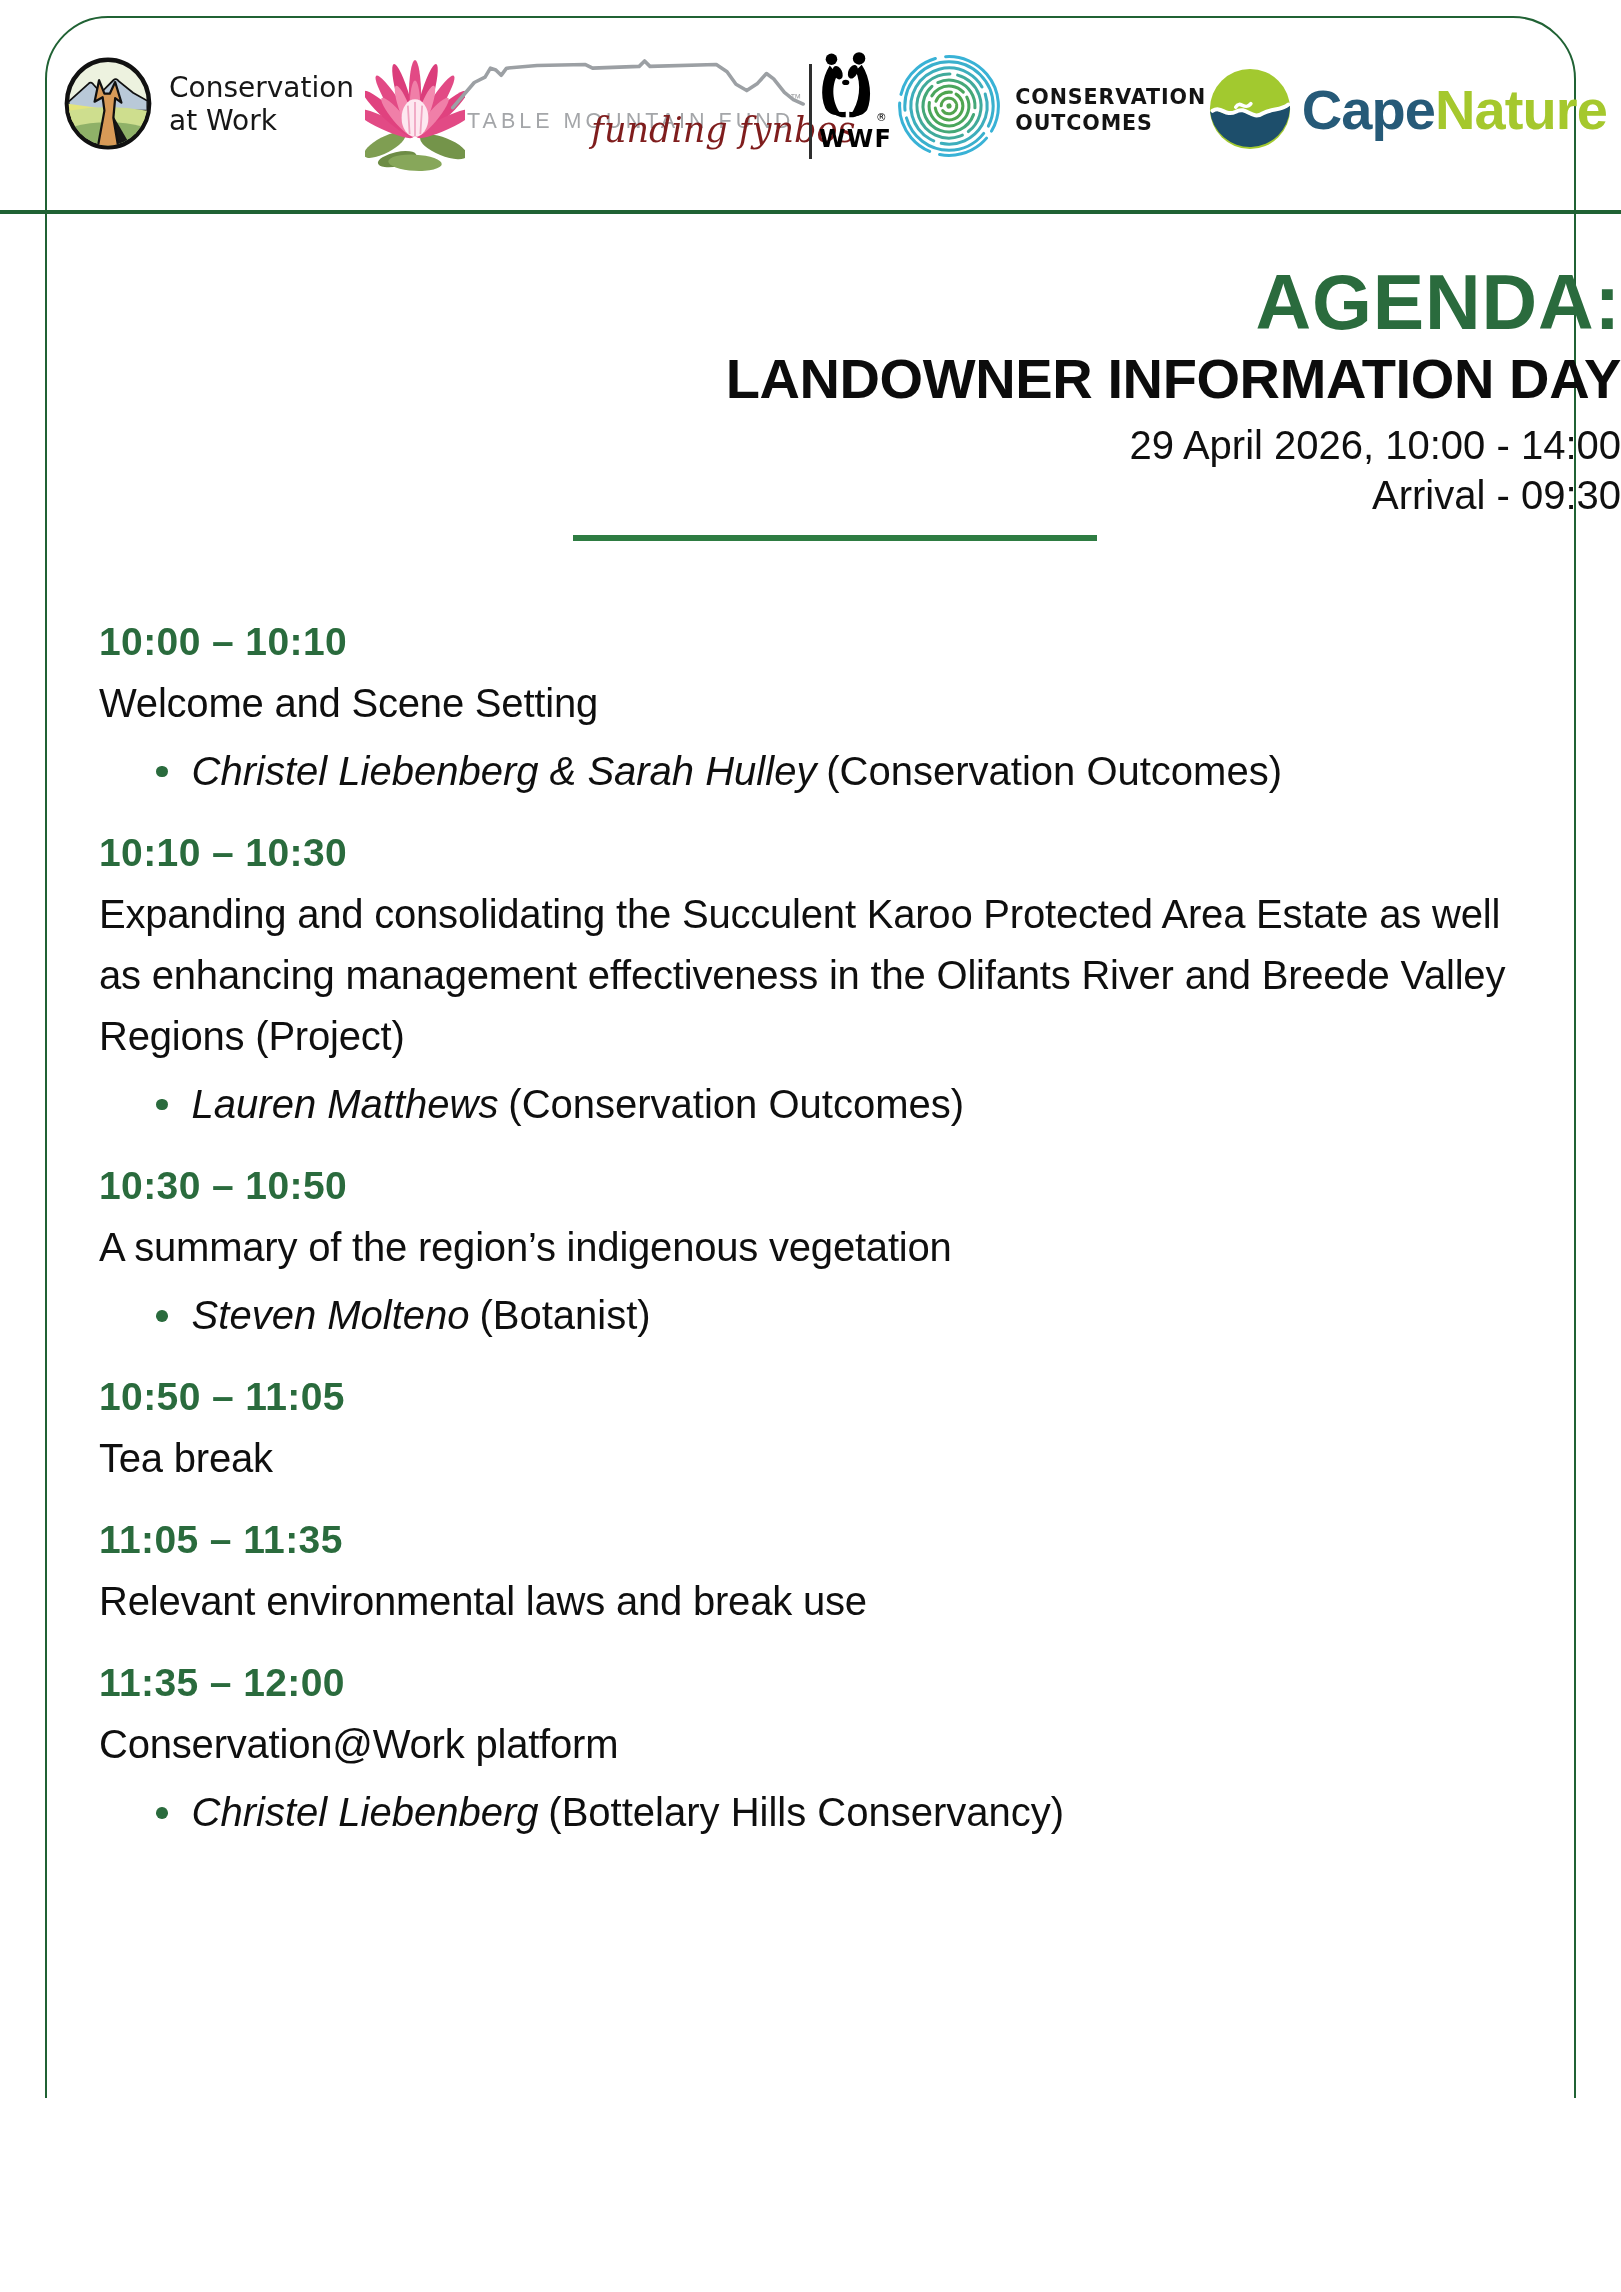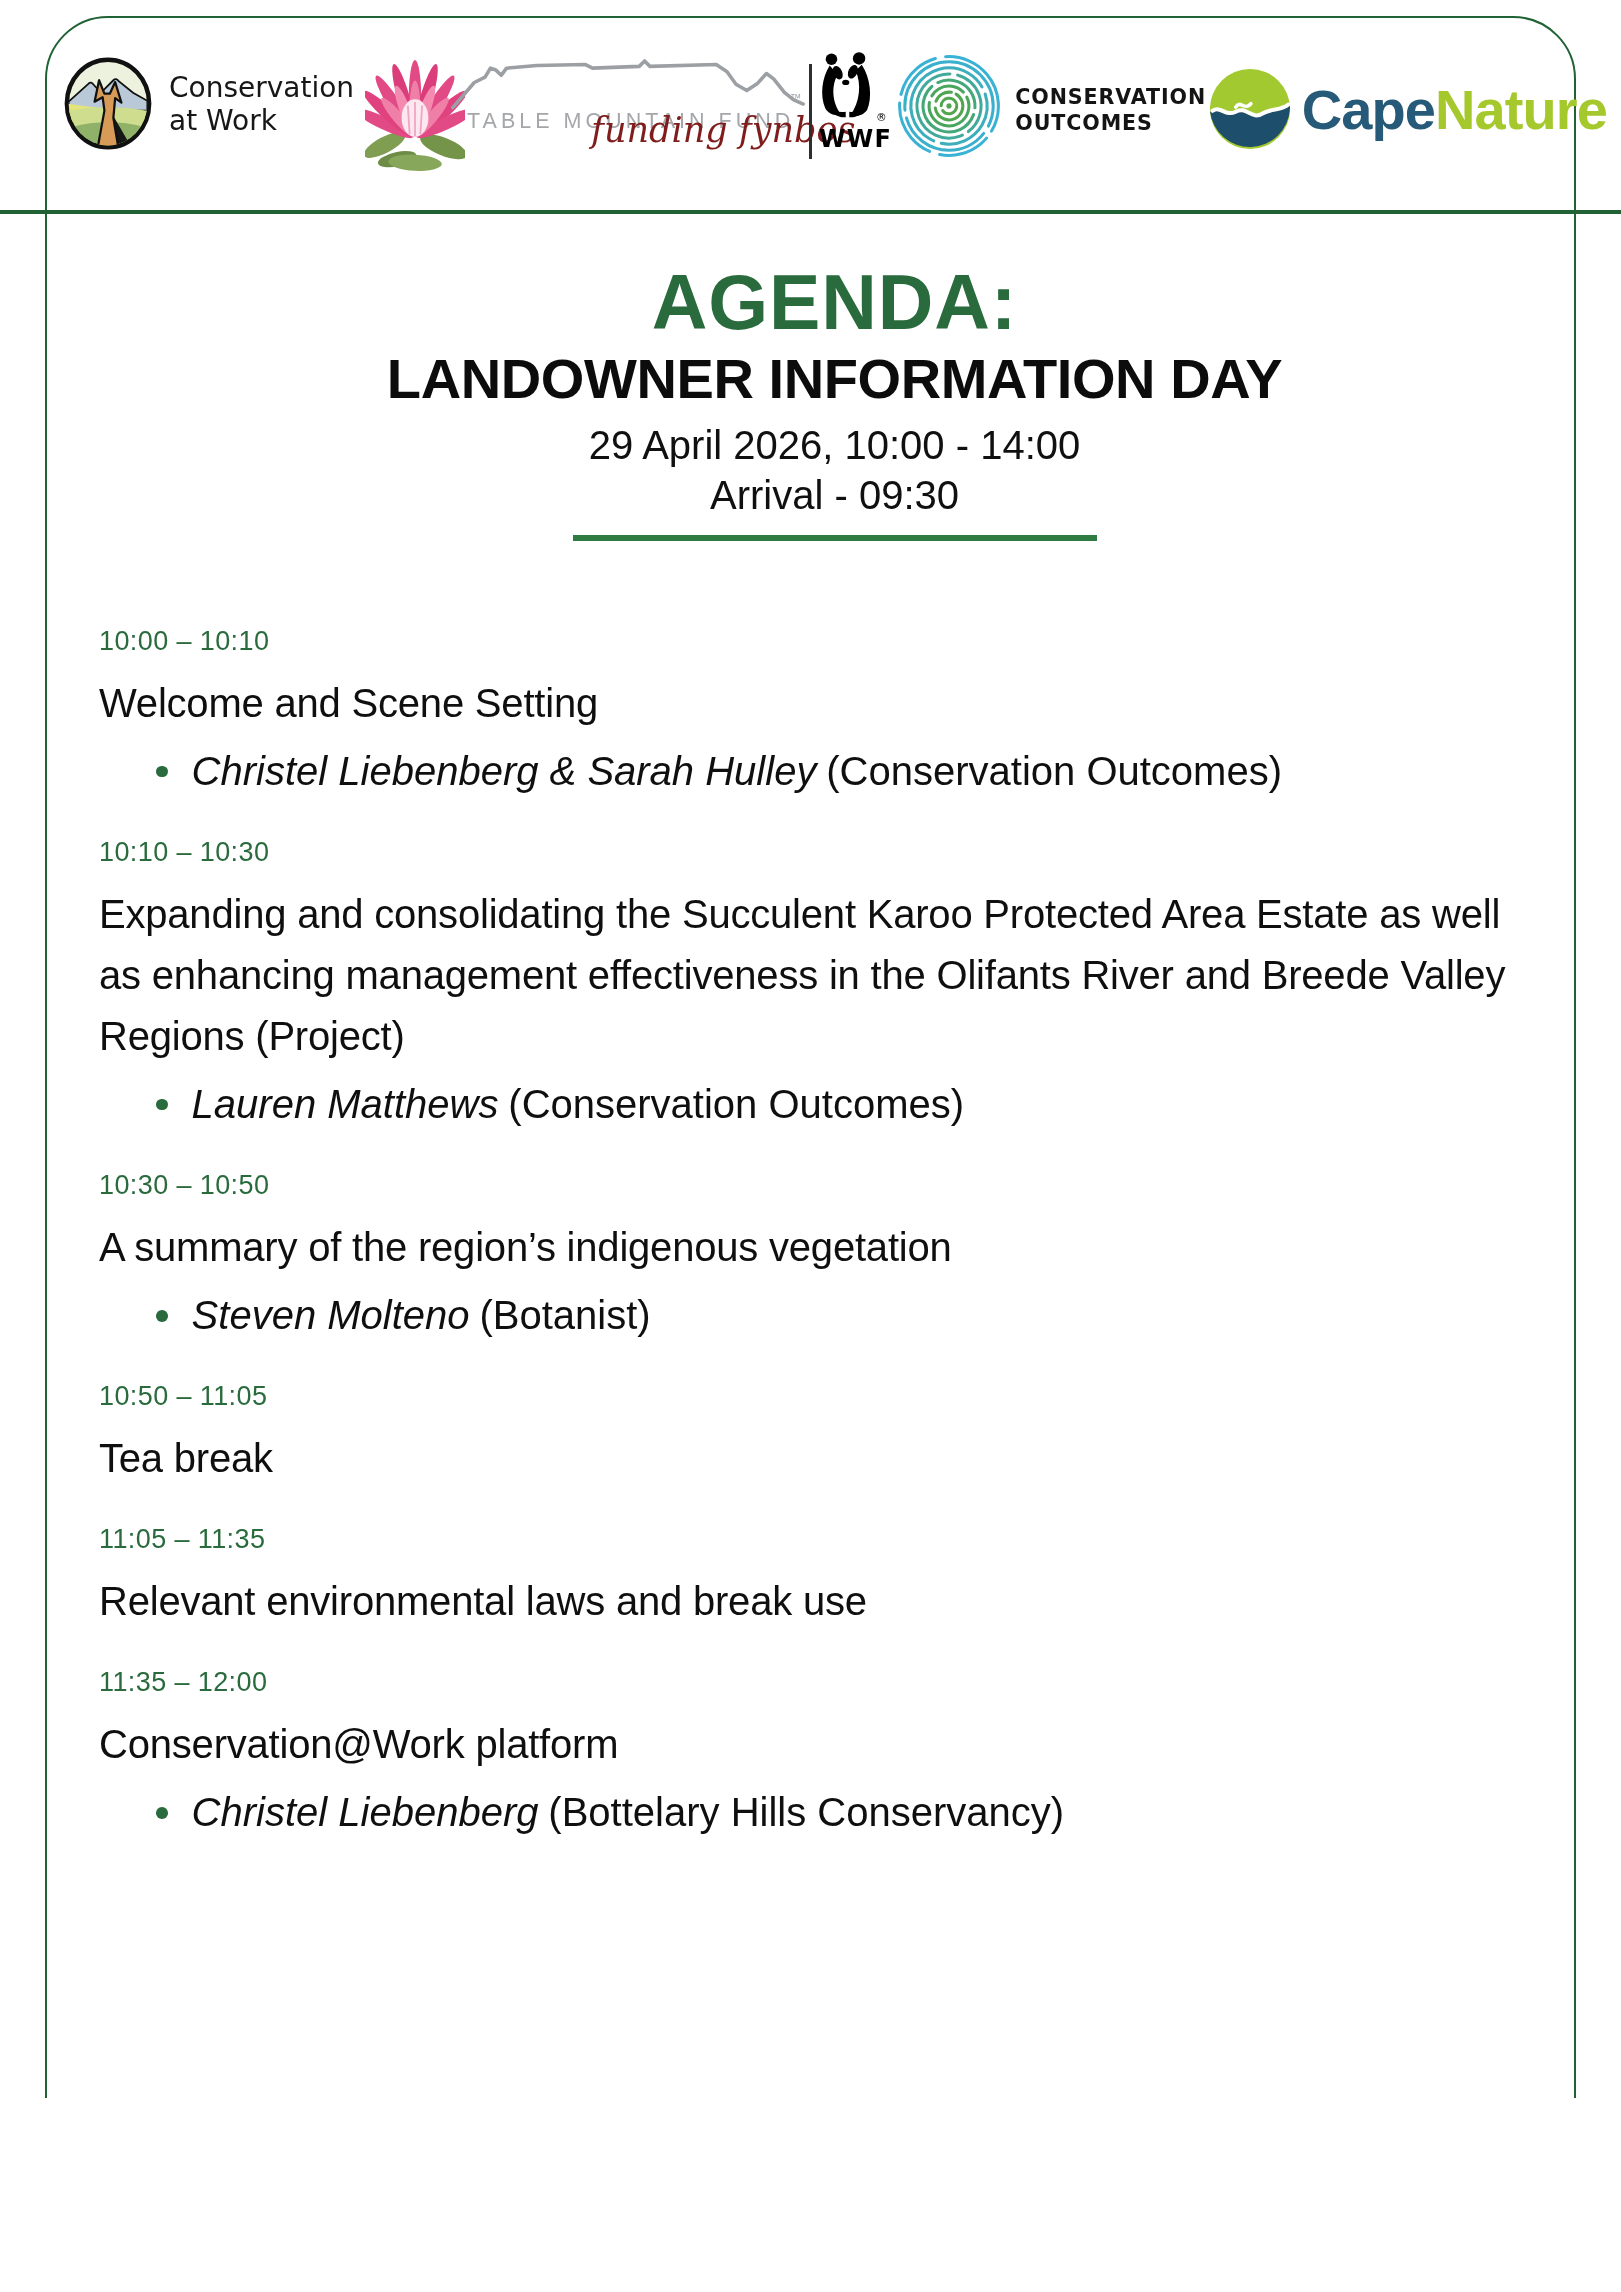--- a/index.html
+++ b/index.html
@@ -31,32 +31,32 @@
   .wwf-reg{position:absolute;left:57px;top:-14.3px;font-size:10.7px;font-weight:400;}
   .co{left:897px;top:54px;display:flex;align-items:flex-start;}
   .co-text{margin-left:14.3px;margin-top:30px;font-family:"DejaVu Sans",sans-serif;font-weight:700;font-size:20.6px;line-height:26px;letter-spacing:0.9px;color:#141414;white-space:nowrap;}
   .cn{left:1209px;top:68px;display:flex;align-items:center;font-weight:bold;}
   .cn-word{margin-left:10.7px;font-size:56px;letter-spacing:-0.9px;white-space:nowrap;}
   .cn-cape{color:#265a78;}
   .cn-nature{color:#a5c82d;}
 
   
   .main{position:absolute;left:0;top:214px;width:1621px;}
-  .titleblock{text-align:center;padding-left:48px;}
+  .titleblock{text-align:right;padding-left:48px;}
   .t-agenda{margin-top:45px;font-size:77px;font-weight:700;color:#2a6b3d;letter-spacing:0.9px;line-height:86px;}
   .t-sub{margin-top:1.8px;font-size:56px;font-weight:700;color:#0c0c0c;letter-spacing:-0.4px;line-height:64px;}
   .t-date{margin-top:10.7px;font-size:40px;line-height:48px;color:#101010;}
   .t-arr{margin-top:1.8px;font-size:40px;line-height:48px;color:#101010;}
   .divider{width:524px;height:5.4px;background:#2e7c42;margin:16px auto 0;}
 
   
   .agenda{padding:39px 63px 0 99px;}
   .sec{margin-top:28px;}
   .sec:first-child{margin-top:39px;}
-  .time{font-size:27px;font-weight:400;color:#2a6b3d;line-height:45px;letter-spacing:0.4px;}
+  .time{font-size:39px;font-weight:700;color:#2a6b3d;line-height:45px;letter-spacing:0.4px;}
   .desc{margin-top:9px;font-size:40px;line-height:61px;color:#0f0f0f;max-width:1451px;letter-spacing:-0.2px;}
   .brow{margin-top:7.2px;display:flex;align-items:center;}
   .dot{width:11.6px;height:11.6px;border-radius:50%;background:#2a6b3d;margin:0 24px 0 57px;flex:none;}
   .sp{font-size:40px;line-height:61px;color:#0f0f0f;}
   .sp .name{font-style:italic;}
   .sp .aff{margin-left:9.9px;}
 </style>
 </head>
 <body>
 

